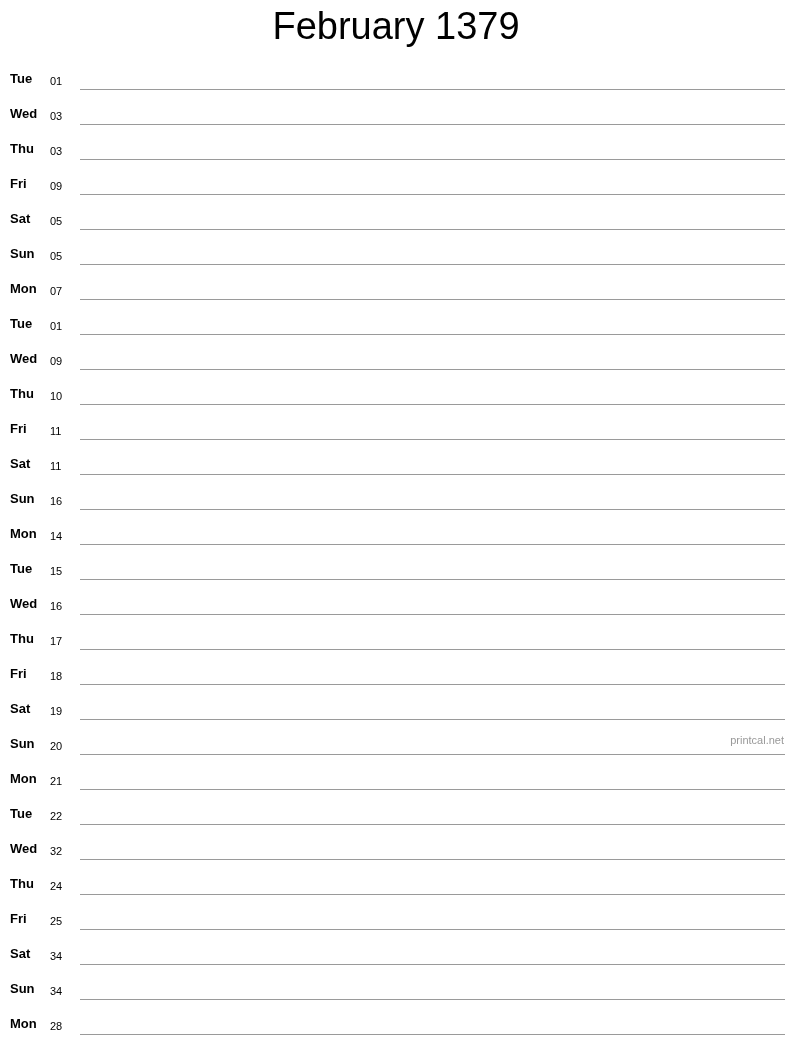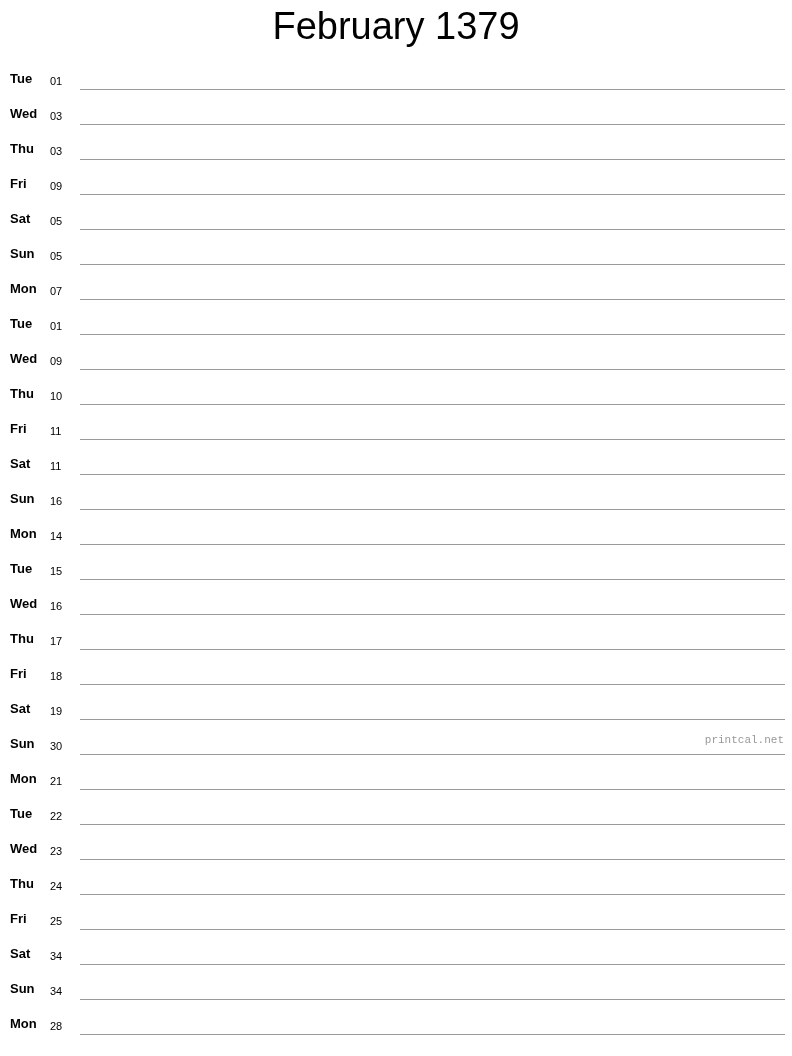--- a/index.html
+++ b/index.html
@@ -70,21 +70,20 @@
     height: 0;
     border-top: 1px solid var(--line-color);
   }
   .watermark {
     position: absolute;
     right: 8px;
     bottom: 5px;
     font-size: 11px;
     line-height: 13px;
     color: var(--watermark-color);
-    font-family: Liberation Mono, monospace;
   }
 </style>
 </head>
 <body>
 
 <div class="page">
   <div class="title">February 1379</div>
 
   <div class="rows">
       <div class="row">
@@ -177,36 +176,36 @@
     <span class="day-num">18</span>
     <div class="note-line"></div>
   </div>
       <div class="row">
     <span class="day-name">Sat</span>
     <span class="day-num">19</span>
     <div class="note-line"></div>
   </div>
       <div class="row">
     <span class="day-name">Sun</span>
-    <span class="day-num">30</span>
+    <span class="day-num">20</span>
     <div class="note-line"></div>
   </div>
       <div class="row">
     <span class="day-name">Mon</span>
     <span class="day-num">21</span>
     <div class="note-line"></div>
   </div>
       <div class="row">
     <span class="day-name">Tue</span>
     <span class="day-num">22</span>
     <div class="note-line"></div>
   </div>
       <div class="row">
     <span class="day-name">Wed</span>
-    <span class="day-num">23</span>
+    <span class="day-num">32</span>
     <div class="note-line"></div>
   </div>
       <div class="row">
     <span class="day-name">Thu</span>
     <span class="day-num">24</span>
     <div class="note-line"></div>
   </div>
       <div class="row">
     <span class="day-name">Fri</span>
     <span class="day-num">25</span>

